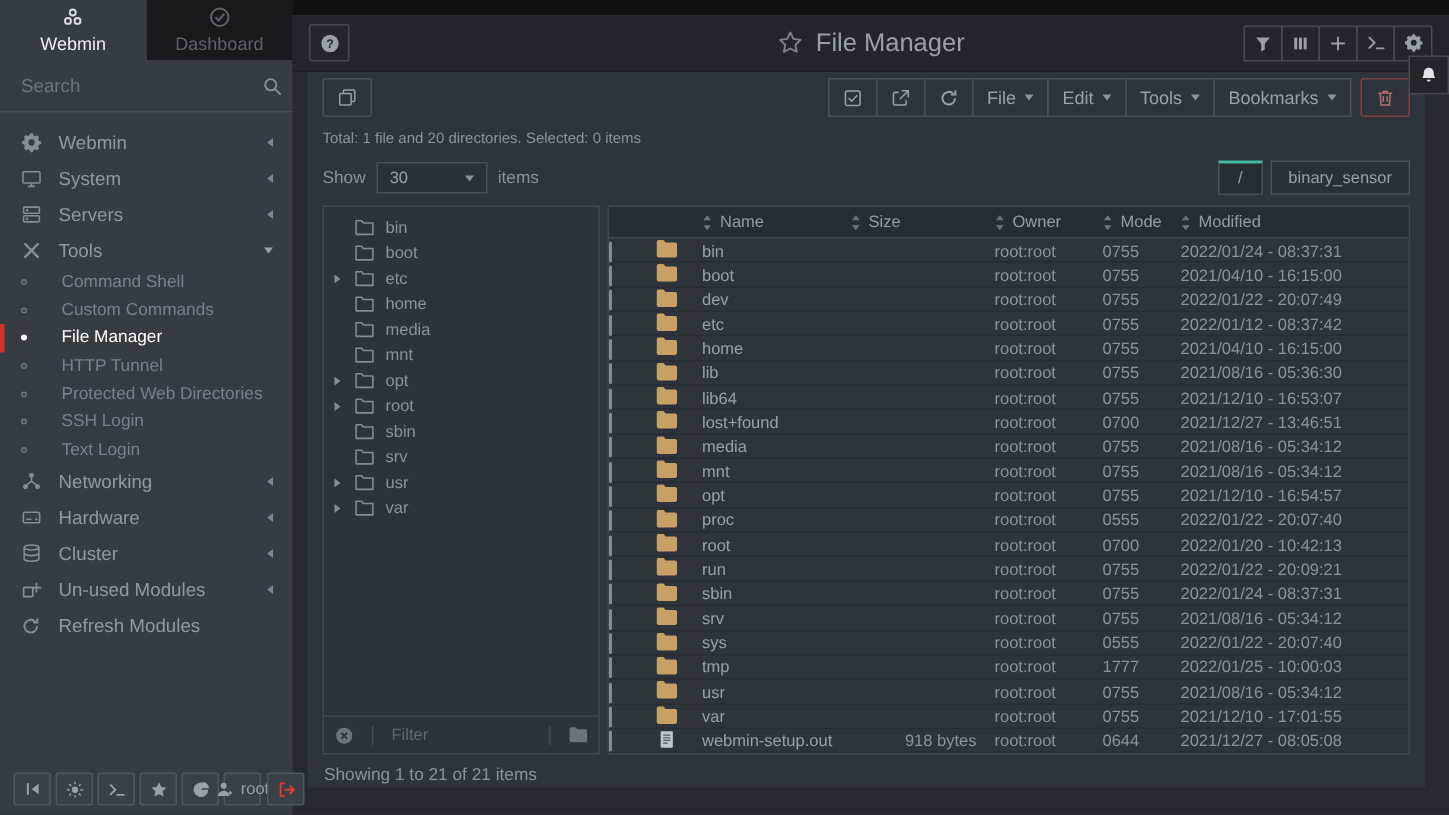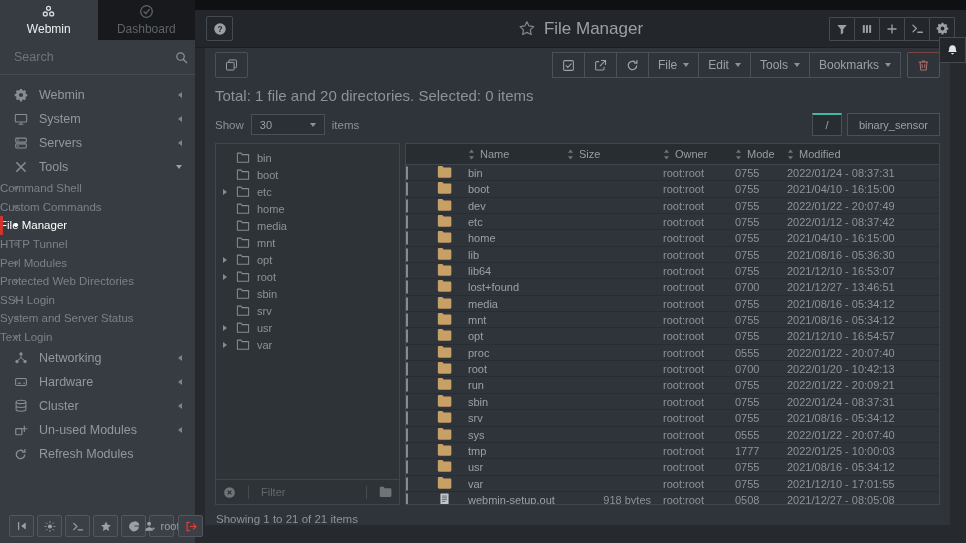--- a/index.html
+++ b/index.html
@@ -26,21 +26,21 @@
   .tab.inactive .ic{color:#5d6369}
   .searchrow{height:35px;display:flex;align-items:center;padding:0 14px;border-bottom:1px solid #454b51;flex-shrink:0}
   .searchrow input{flex:1;font-size:12.5px;color:#aeb3b8}
   .searchrow input::placeholder{color:#6e747a}
   .searchrow .ic{color:#8d9298}
   .menu{flex:1;padding-top:8px;overflow:hidden;font-size:12.5px}
   .mi{display:flex;align-items:center;height:24px;padding:0 13px;color:#92989e}
   .mi .ic{width:15px;height:15px;margin-right:11px;color:#878d93}
   .chev-l{margin-left:auto;width:0;height:0;border-top:3.5px solid transparent;border-bottom:3.5px solid transparent;border-right:4.5px solid #7e848b}
   .chev-d{margin-left:auto;width:0;height:0;border-left:3.5px solid transparent;border-right:3.5px solid transparent;border-top:4.5px solid #9aa0a6}
-  .si{height:18.6px;display:flex;align-items:center;color:#7b8188;font-size:11.5px;position:relative}
+  .si{height:18.6px;display:flex;align-items:center;padding-left:41px;color:#7b8188;font-size:11.5px;position:relative}
   .si .dot{position:absolute;left:14px;width:4px;height:4px;border:1px solid #70767c;border-radius:50%}
   .si.active{color:#fff}
   .si.active .dot{background:#fff;border-color:#fff}
   .si.active::before{content:"";position:absolute;left:0;top:0;bottom:0;width:3px;background:var(--red)}
   .sfooter{height:34px;flex-shrink:0;display:flex;align-items:center;padding:0 9px;gap:3px;background:var(--bg-sidebar)}
   .fbtn{height:22px;min-width:25px;padding:0 5px;border:1px solid #51575d;border-radius:2px;background:#3b4046;display:flex;align-items:center;justify-content:center;gap:5px;color:#9aa0a6;font-size:11px}
   .fbtn .ic{width:12px;height:12px}
   .fbtn.logout{color:#e03c31;margin-left:1px}
   
   .main{flex:1;display:flex;flex-direction:column;position:relative;min-width:0}
@@ -54,21 +54,21 @@
   .hbtn .ic{width:13px;height:13px}
   .bell{position:absolute;top:37px;right:0;width:27px;height:26px;background:var(--bg-header);border:1px solid #454b51;display:flex;align-items:center;justify-content:center;color:#e2e5e7;z-index:6}
   
   .card{margin:0 16px 18px 10px;background:var(--bg-card);flex:1;padding:4px 10px 0;display:flex;flex-direction:column;min-height:0}
   .toolbar{display:flex;align-items:flex-start;margin-bottom:5px}
   .tbtn{height:26px;min-width:29px;padding:0 9px;border:1px solid var(--border-btn);border-radius:2px;display:flex;align-items:center;justify-content:center;gap:6px;color:#9aa0a6;font-size:12px;background:transparent}
   .tbtn .ic{width:13px;height:13px}
   .tgroup{display:flex;margin-left:auto}
   .tgroup .tbtn{margin-left:-1px;border-radius:0}
   .trash{margin-left:6px;border-color:#7c4442;color:var(--red-soft)}
-  .summary{font-size:15px;color:#8d9298;margin:4px 0 9px}
+  .summary{font-size:10px;color:#8d9298;margin:4px 0 9px}
   .showrow{display:flex;align-items:center;gap:7px;font-size:11.5px;color:#8d9298}
   .select{width:74px;height:21px;border:1px solid var(--border-btn);background:var(--bg-input);display:flex;align-items:center;justify-content:space-between;padding:0 8px;font-size:11px;color:#9aa0a6}
   .caret{width:0;height:0;border-left:3.5px solid transparent;border-right:3.5px solid transparent;border-top:4px solid #8d9298}
   .path{margin-left:auto;display:flex}
   .pseg{height:23px;min-width:30px;padding:0 11px;border:1px solid var(--border-btn);display:flex;align-items:center;justify-content:center;font-size:11px;color:#9aa0a6;background:var(--bg-input)}
   .pseg.rootseg{border-top:2px solid var(--teal);background:#282d32}
   .pseg + .pseg{margin-left:5px}
   .panels{display:flex;gap:5px;margin-top:7px;height:366px;min-height:0}
   
   .tree{width:185px;flex-shrink:0;border:1px solid var(--border);display:flex;flex-direction:column;background:#2e3338}
@@ -183,33 +183,25 @@
       <div class="si active">
         <span class="dot"></span>
         <span>File Manager</span>
       </div>
       <div class="si">
         <span class="dot"></span>
         <span>HTTP Tunnel</span>
       </div>
       <div class="si">
         <span class="dot"></span>
-        <span>Perl Modules</span>
-      </div>
-      <div class="si">
-        <span class="dot"></span>
         <span>Protected Web Directories</span>
       </div>
       <div class="si">
         <span class="dot"></span>
         <span>SSH Login</span>
-      </div>
-      <div class="si">
-        <span class="dot"></span>
-        <span>System and Server Status</span>
       </div>
       <div class="si">
         <span class="dot"></span>
         <span>Text Login</span>
       </div>
       <div class="mi">
         <span class="ic" style="width: 15px; height: 15px;">
           <svg width="14" height="14" viewBox="0 0 16 16" fill="currentColor">
             <circle cx="8" cy="3.4" r="1.9"></circle>
             <circle cx="3.4" cy="12" r="1.9"></circle>
@@ -916,21 +908,21 @@
               <span><span class="cb"></span></span>
               <span><span class="ic">
                   <svg width="13" height="14" viewBox="0 0 16 16">
                     <rect x="3" y="1.2" width="10" height="13.6" rx="0.8" fill="#c2c6ca"></rect>
                     <path d="M5 4.4h6M5 6.6h6M5 8.8h6M5 11h4" stroke="#565c63" stroke-width="1"></path>
                   </svg>
                 </span></span>
               <span class="cname">webmin-setup.out</span>
               <span class="csize">918 bytes</span>
               <span class="cdim">root:root</span>
-              <span class="cdim">0508</span>
+              <span class="cdim">0644</span>
               <span class="cdim">2021/12/27 - 08:05:08</span>
             </div>
           </div>
       </div>
     </div>
     <div class="showing">Showing 1 to 21 of 21 items</div>
   </div>
 </div>
 
 </body></html>

